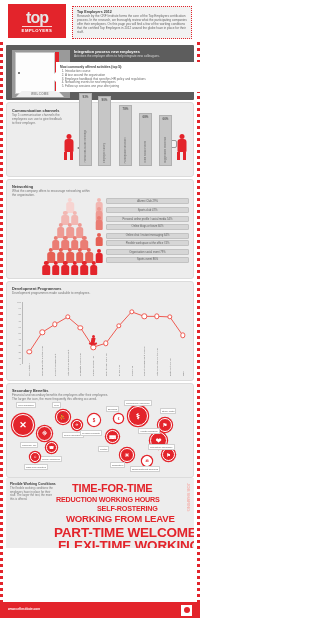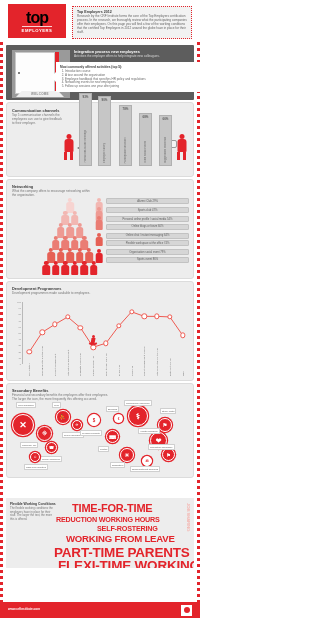--- a/index.html
+++ b/index.html
@@ -10,21 +10,21 @@
   
   .rail{position:absolute;top:0;width:3px;height:618px;
         background-image:repeating-linear-gradient(to bottom,#e3242b 0 3px,transparent 3px 6px);}
   .rail.l{left:0;}
   .rail.r{right:0;}
 
   
   .header{position:relative;height:42px;background:#ffffff;}
   .logo{position:absolute;left:8px;top:4px;width:58px;height:34px;background:#e3242b;
         display:flex;flex-direction:column;align-items:center;justify-content:center;}
-  .logo-top{color:#000000;font-size:16px;font-weight:bold;letter-spacing:-1px;line-height:15px;}
+  .logo-top{color:#e5e5e5;font-size:16px;font-weight:bold;letter-spacing:-1px;line-height:15px;}
   .logo-sub{color:#fff;font-size:4.2px;font-weight:bold;letter-spacing:.5px;
             border-top:1px solid rgba(255,255,255,.8);padding-top:1px;margin-top:1px;}
   .intro{position:absolute;left:72px;top:6px;right:8px;border:1px dotted #e3242b;
          background:#f2f2f2;padding:3px 4px;box-sizing:border-box;}
   .intro h1{margin:0 0 1px 0;font-size:3.6px;color:#3b3b3b;font-weight:bold;}
   .intro p{margin:0;font-size:3.1px;line-height:3.9px;color:#666;}
 
   
   .panel{position:relative;box-sizing:border-box;}
   .ttl{font-size:3.9px;font-weight:bold;margin:0 0 1px 0;}
@@ -132,21 +132,21 @@
   .s5text{position:absolute;left:5px;top:4px;width:130px;}
   .bubbles{position:absolute;inset:16px 3px 2px 3px;}
   .bub{position:absolute;border-radius:50%;background:#e3242b;border:1.2px solid #fff;
        box-shadow:0 0 0 1.2px #e3242b;display:flex;align-items:center;justify-content:center;
        color:#fff;font-weight:bold;}
   .bub.light{background:#fff;color:#e3242b;box-shadow:0 0 0 1.2px #e3242b;}
   .blab{position:absolute;background:#fff;border:.5px solid #cfcfcf;font-size:2.4px;color:#5d5d5d;
        padding:.5px 1px;white-space:nowrap;border-radius:.5px;}
 
   
-  .sec6{position:relative;height:70px;margin:20px 6px 0 6px;background:#ededed;overflow:hidden;}
+  .sec6{position:relative;height:70px;margin:0 6px 0 6px;background:#ededed;overflow:hidden;}
   .s6text{position:absolute;left:4px;top:4px;width:46px;z-index:5;}
   .s6text .ttl{font-size:3.4px;}
   .s6text .sub{font-size:2.8px;line-height:3.5px;}
   .cloud{position:absolute;left:48px;right:2px;top:2px;bottom:2px;}
   .w{position:absolute;font-weight:bold;white-space:nowrap;letter-spacing:-.2px;}
   .vert{writing-mode:vertical-rl;}
 
   
   .footer{position:absolute;left:0;bottom:0;width:200px;height:16px;background:#e3242b;}
   .furl{position:absolute;left:8px;top:5px;font-size:3.2px;color:#fff;font-weight:bold;}
@@ -501,21 +501,21 @@
   <div class="panel sec6 on-light">
     <div class="s6text">
       <p class="ttl">Flexible Working Conditions</p>
       <p class="sub">The flexible working conditions the employers have in place for their staff. The larger the text, the more this is offered.</p>
     </div>
     <div class="cloud" id="cloud">
         <div class="w" style="left: 18px; top: 2px; font-size: 11px; color: rgb(227, 36, 43);">TIME-FOR-TIME</div>
         <div class="w" style="left: 2px; top: 15px; font-size: 7.2px; color: rgb(227, 36, 43);">REDUCTION WORKING HOURS</div>
         <div class="w" style="left: 43px; top: 24px; font-size: 7.2px; color: rgb(227, 36, 43);">SELF-ROSTERING</div>
         <div class="w" style="left: 12px; top: 33px; font-size: 9.6px; color: rgb(227, 36, 43);">WORKING FROM LEAVE</div>
-        <div class="w" style="left: 0px; top: 45px; font-size: 13.5px; color: rgb(227, 36, 43);">PART-TIME PARENTS</div>
+        <div class="w" style="left: 0px; top: 45px; font-size: 13.5px; color: rgb(227, 36, 43);">PART-TIME WELCOME</div>
         <div class="w" style="left: 4px; top: 58px; font-size: 13.5px; color: rgb(227, 36, 43);">FLEXI-TIME WORKING</div>
         <div class="w" style="left: 0px; top: 72px; font-size: 9.2px; color: rgb(227, 36, 43);">SABBATICAL</div>
         <div class="w" style="left: 48px; top: 72px; font-size: 7.6px; color: rgb(239, 111, 102);">SPECIAL LEAVE FOR PARENTS</div>
         <div class="w" style="left: 62px; top: 82px; font-size: 4.6px; color: rgb(242, 163, 157);">REDUCTION IN COMPANY TRAVEL</div>
         <div class="w vert" style="left: 132px; top: 3px; font-size: 4.4px; color: rgb(244, 182, 177);">JOB SHARING</div>
       </div>
   </div>
 
   <div class="footer">
     <div class="furl">www.crfinstitute.com</div>

